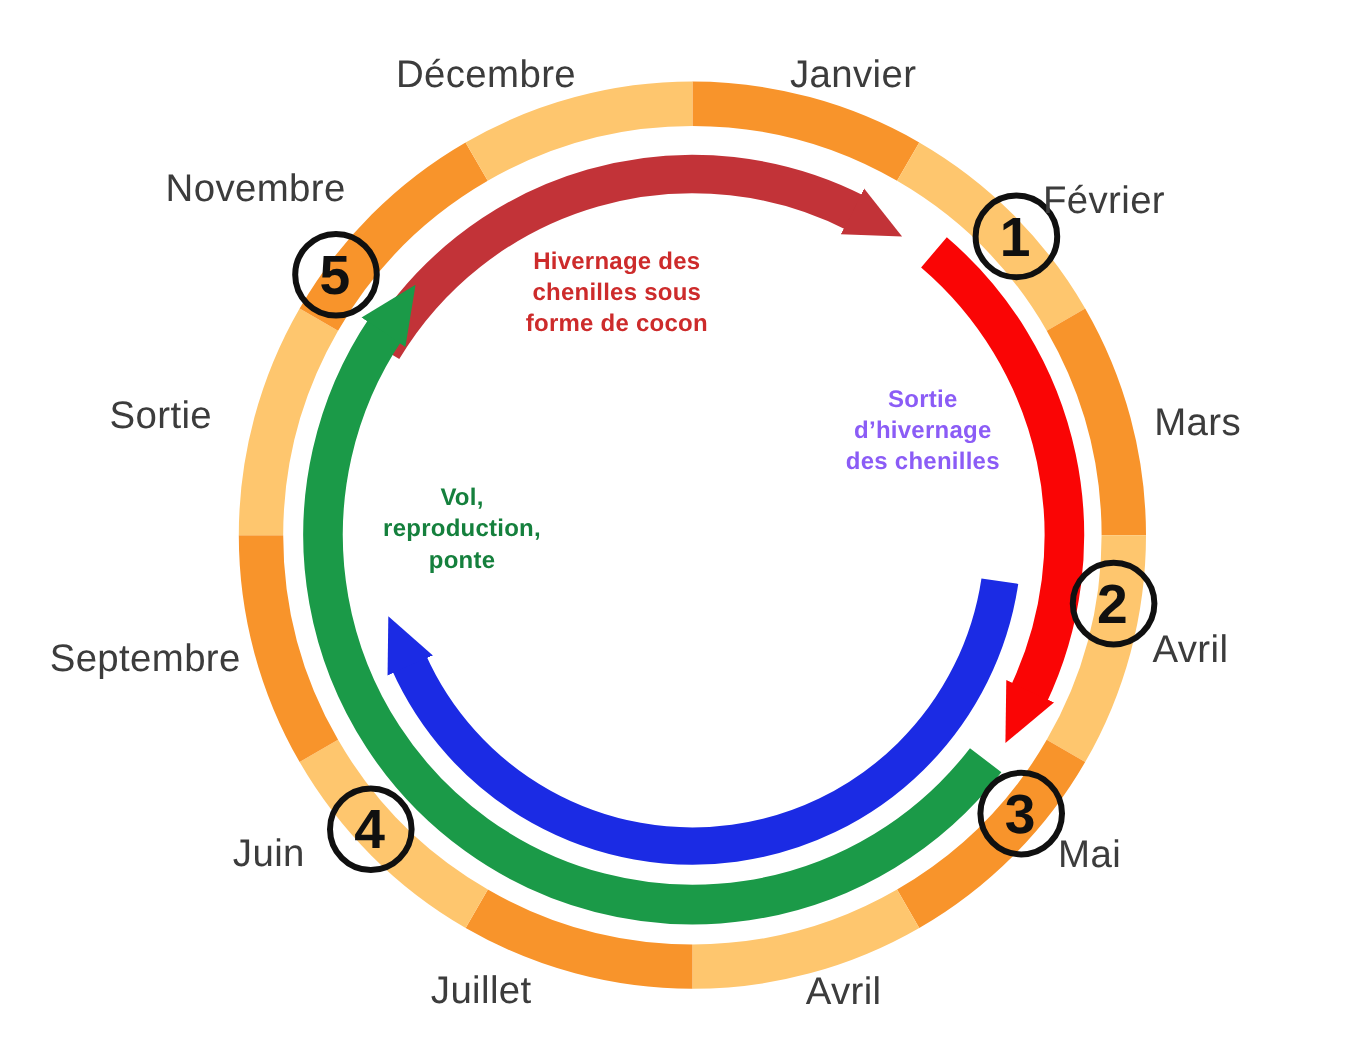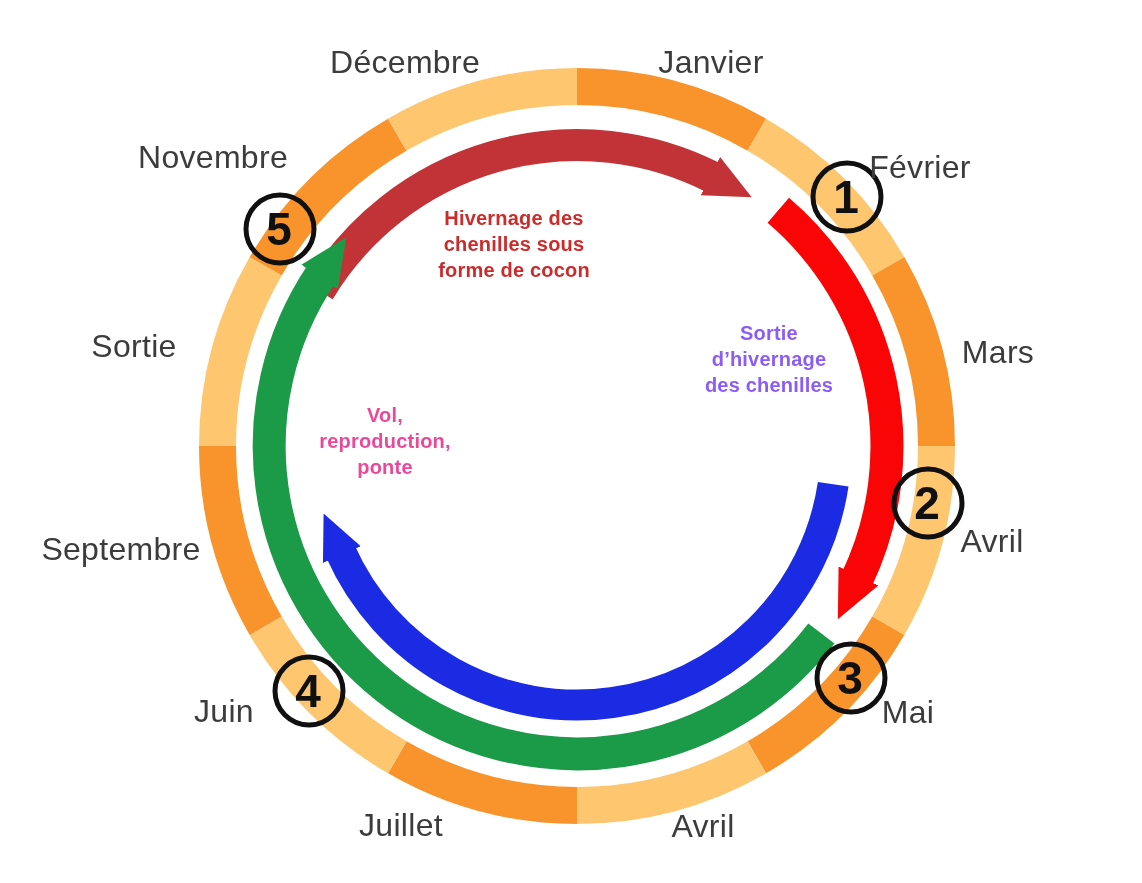--- a/index.html
+++ b/index.html
@@ -77,17 +77,17 @@
       <div class="month-label" style="left: 121px; top: 549px;">Septembre</div>
       <div class="month-label" style="left: 134px; top: 346px;">Sortie</div>
       <div class="month-label" style="left: 213px; top: 157px;">Novembre</div>
       <div class="month-label" style="left: 405px; top: 62px;">Décembre</div>
       <div class="phase-label" style="left: 514px; top: 244px; color: rgb(205, 43, 43);">Hivernage des
 chenilles sous
 forme de cocon</div>
       <div class="phase-label" style="left: 769px; top: 359px; color: #8b5cf6;">Sortie
 d’hivernage
 des chenilles</div>
-      <div class="phase-label" style="left: 385px; top: 441px; color: #ec4899;">Vol,
+      <div class="phase-label" style="left: 385px; top: 441px; color: #15803d;">Vol,
 reproduction,
 ponte</div>
     </div>
 </div>
 
 </body></html>

